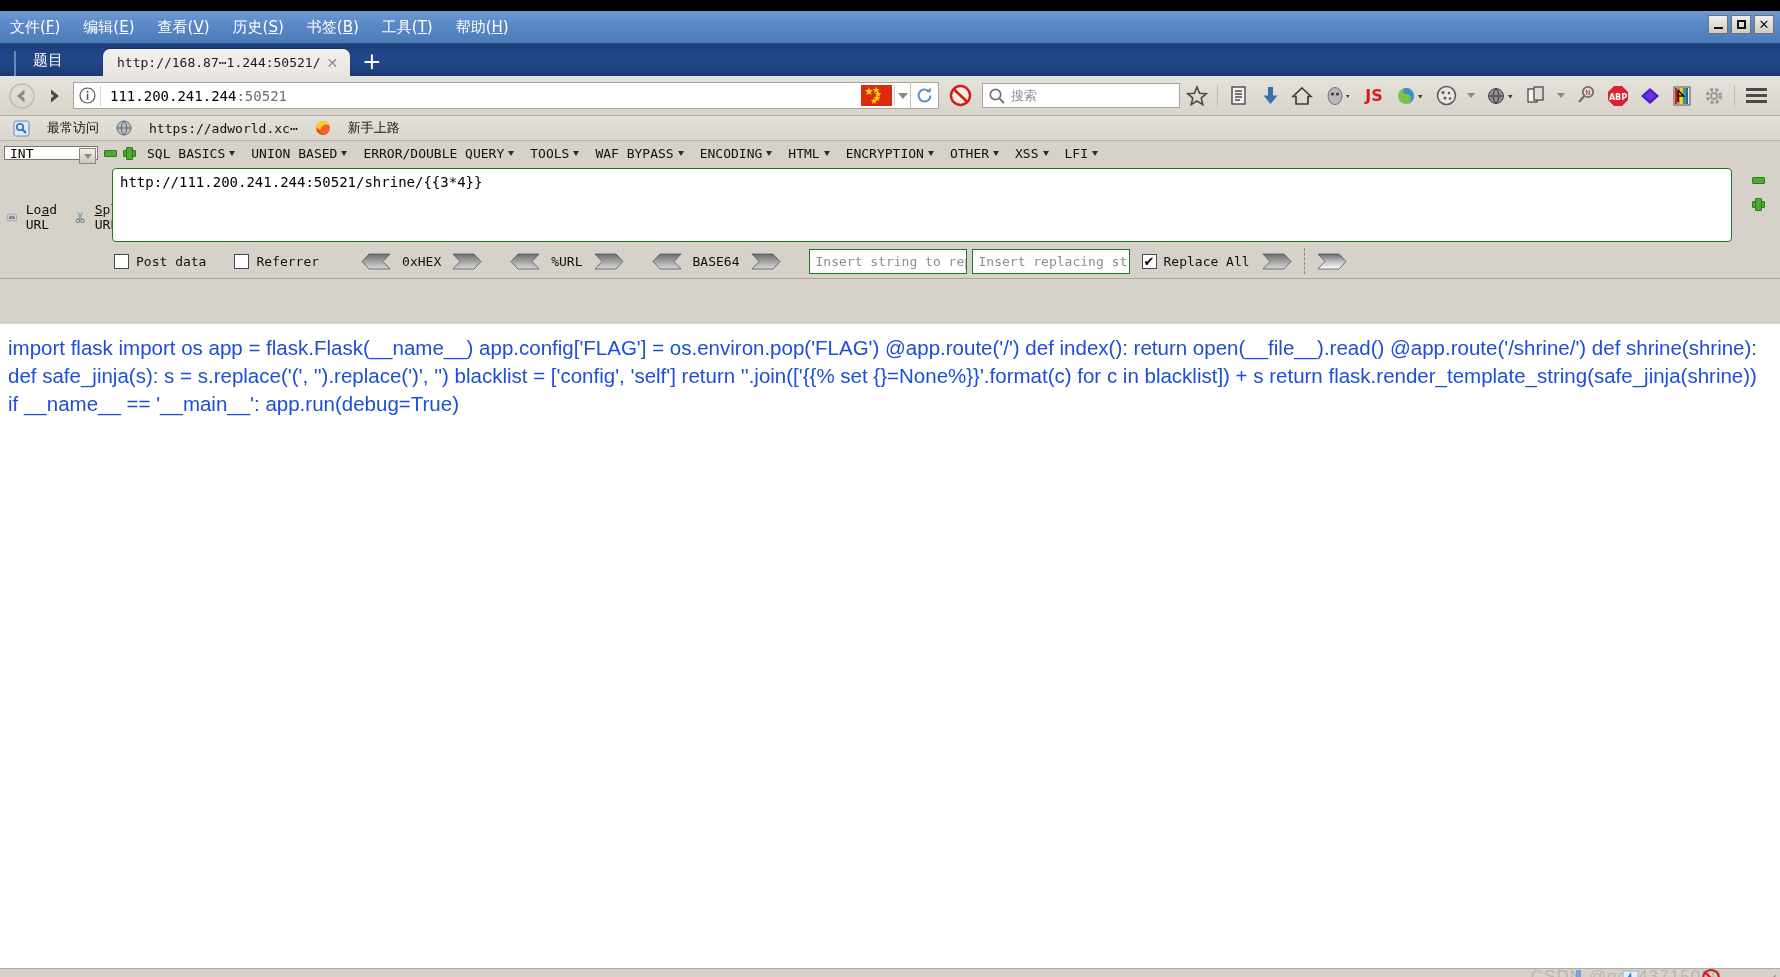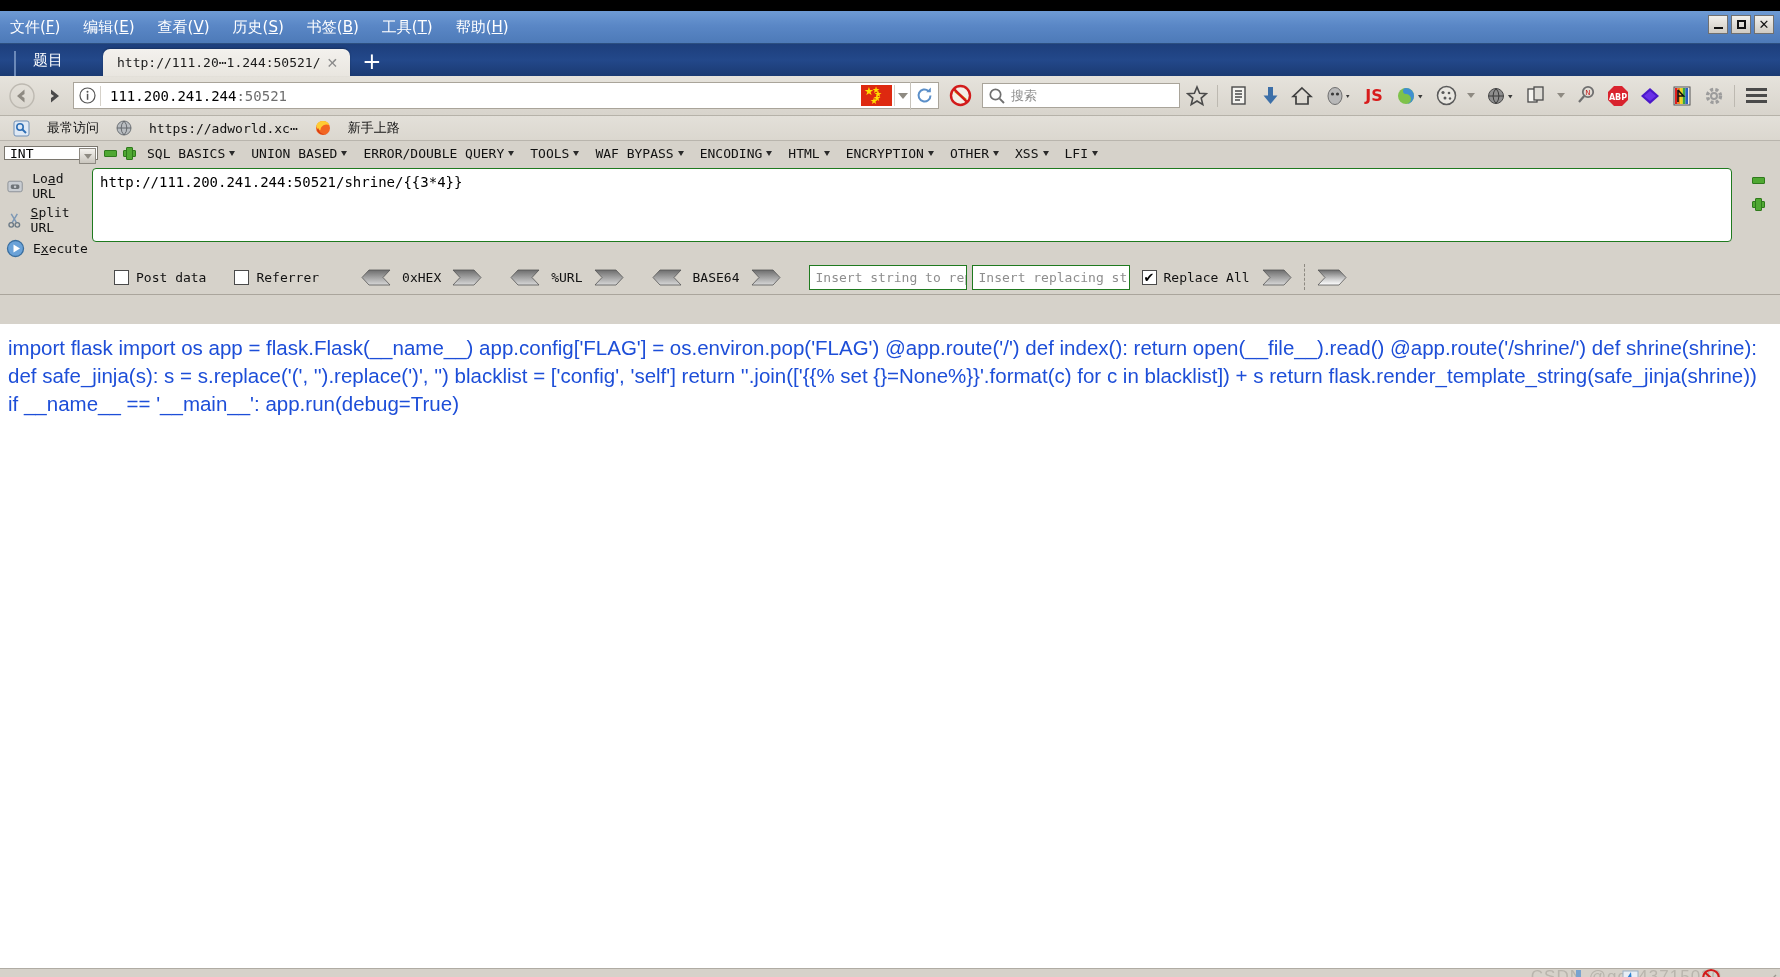--- a/index.html
+++ b/index.html
@@ -293,24 +293,25 @@
     border-left: 3.5px solid transparent;
     border-right: 3.5px solid transparent;
     border-top: 5px solid #2a2a2a;
   }
 
   #hb-row2 {
     display: flex;
     padding: 3px 0 2px 0;
   }
   #hb-actions {
-    width: 92px;
-    display: flex; flex-direction: column;
+    width: 112px;
+    display: flex; flex-direction: row;
     gap: 4px;
     padding-top: 3px;
+    margin-top: 21px;
   }
   .hb-action {
     display: flex; align-items: center; gap: 8px;
     padding-left: 6px;
     cursor: pointer;
   }
   .hb-action-label {
     font-family: "DejaVu Sans Mono", monospace;
     font-size: 13px;
     color: #111;
@@ -469,21 +470,21 @@
         </div>
       <div class="winbtn">
           <span class="glyph-close">✕</span>
         </div>
     </div>
   </div>
 
   <div id="tabstrip">
     <div id="appname">题目</div>
     <div class="tab">
-      <span class="tab-title">http://111.20⋯1.244:50521/</span>
+      <span class="tab-title">http://168.87⋯1.244:50521/</span>
       <span class="tab-close">✕</span>
     </div>
     <div id="newtab">+</div>
   </div>
 
   <div id="navbar">
     <div class="navbtn">
       <svg width="26" height="26" viewBox="0 0 26 26">
         <circle cx="13" cy="13" r="12" fill="none" stroke="#bdb9b1" stroke-width="1.4"></circle>
         <path d="M15.5 6.5 L8 13 L15.5 19.5 L15.5 15 L12.5 13 L15.5 11 Z" fill="#8e8a82"></path>

